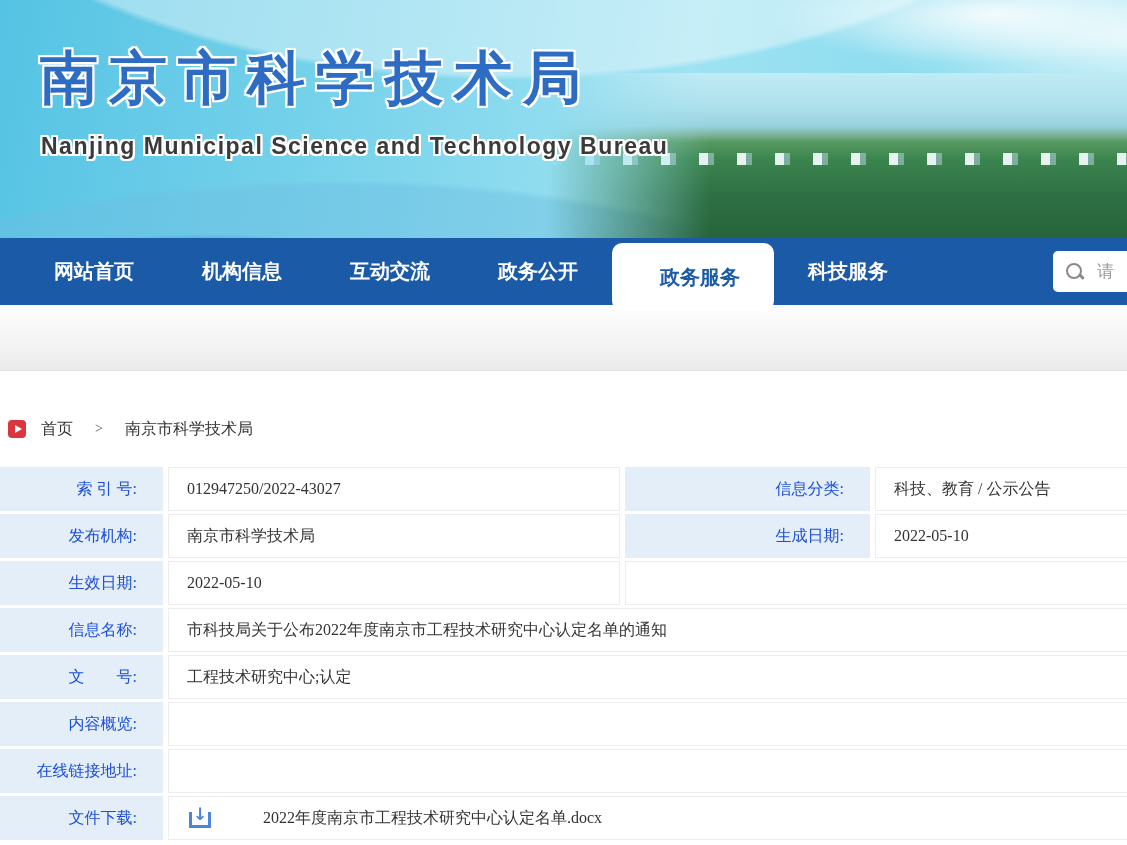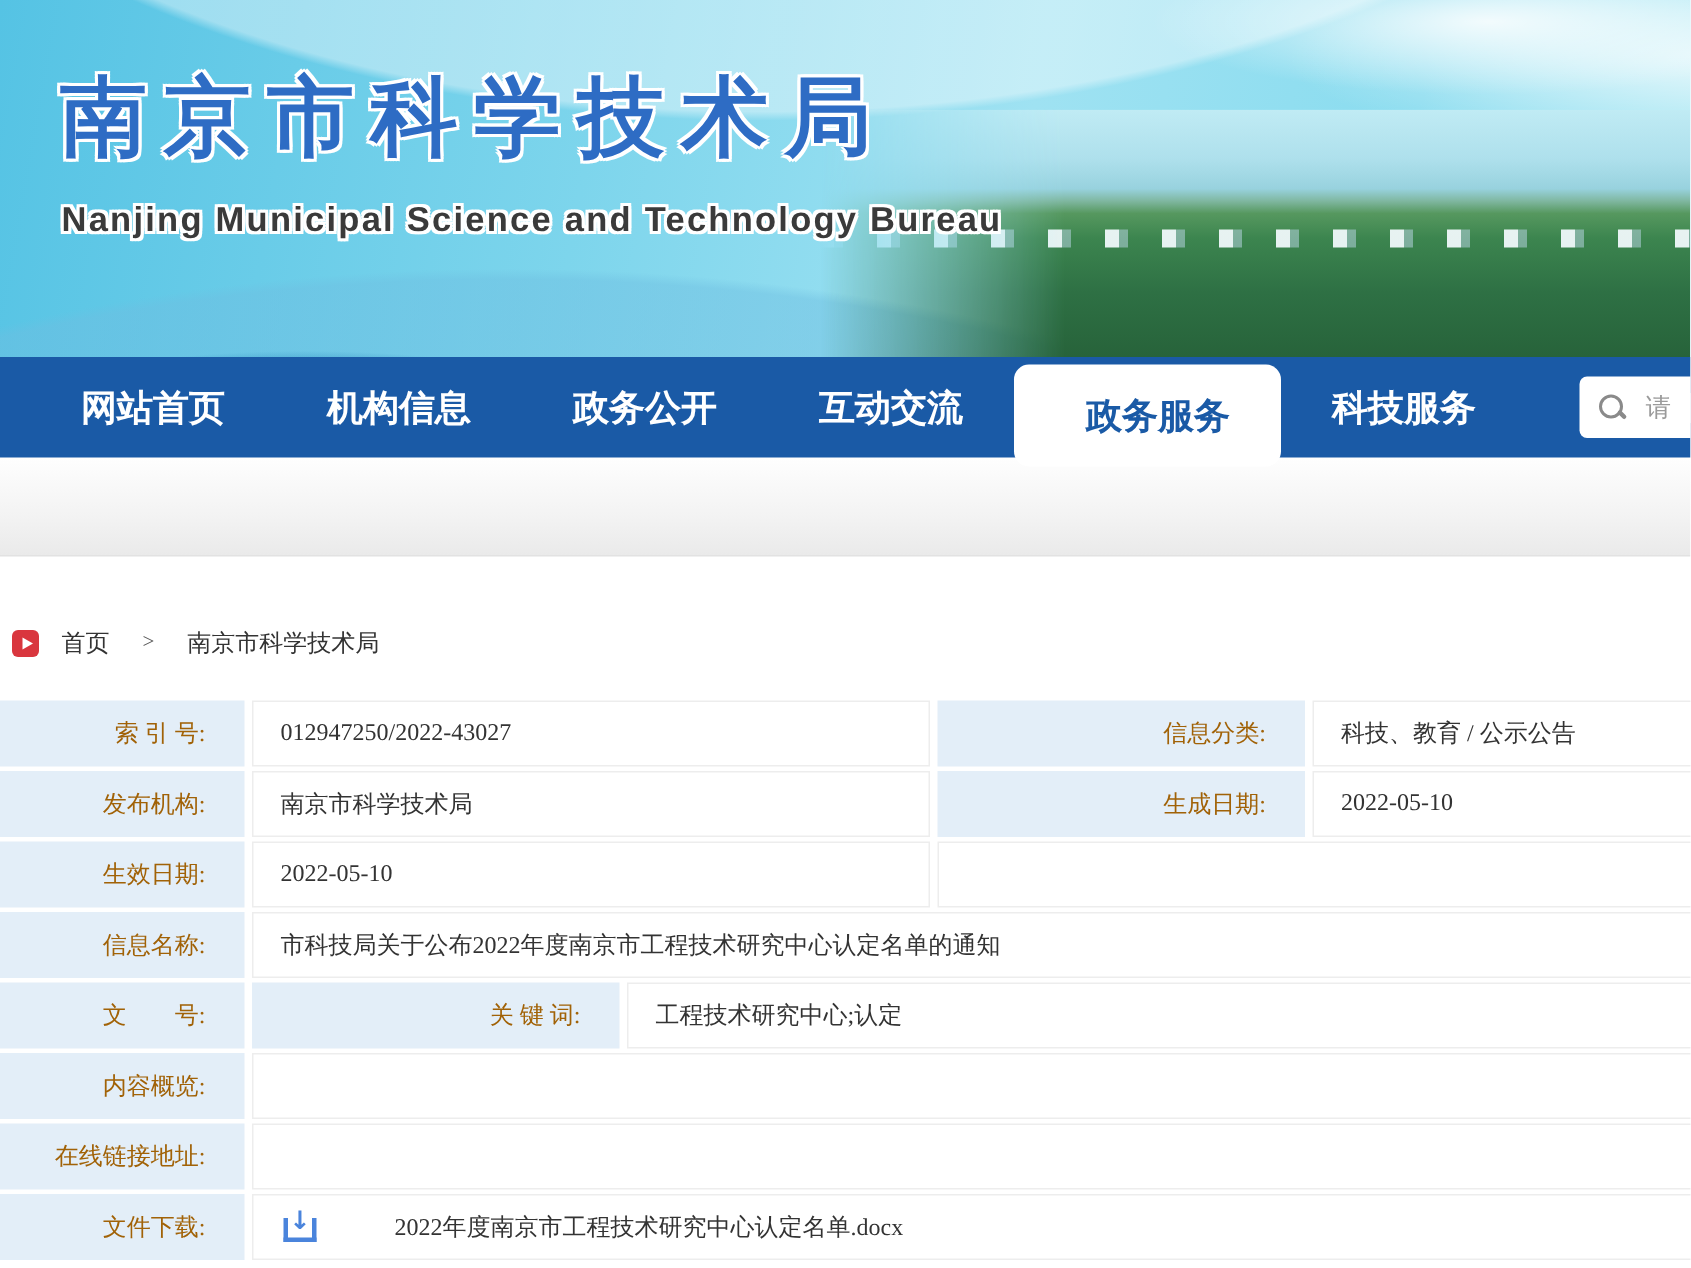--- a/index.html
+++ b/index.html
@@ -29,21 +29,21 @@
     color:#2e6cc4; letter-spacing:11px; white-space:nowrap;
     text-shadow:-2px -2px 0 #fff,2px -2px 0 #fff,-2px 2px 0 #fff,2px 2px 0 #fff,0 -2px 0 #fff,0 2px 0 #fff,-2px 0 0 #fff,2px 0 0 #fff; }
   .banner-subtitle { position:absolute; left:41px; top:133px; font-size:23px; font-weight:bold;
     color:#3a3a3a; letter-spacing:1.5px; white-space:nowrap;
     text-shadow:-2px -2px 0 #fff,2px -2px 0 #fff,-2px 2px 0 #fff,2px 2px 0 #fff,0 -2px 0 #fff,0 2px 0 #fff,-2px 0 0 #fff,2px 0 0 #fff; }
 
   
   .navbar { position:relative; width:100%; height:67px; background:#1a5aa6;
     display:flex; align-items:stretch; padding-left:20px; }
   .nav-item { display:flex; align-items:center; padding:0 34px; color:#fff;
-    font-size:24px; font-weight:bold; cursor:pointer; white-space:nowrap; }
+    font-size:20px; font-weight:bold; cursor:pointer; white-space:nowrap; }
   .nav-item.active { background:#fff; color:#1a5aa6; border-radius:10px;
     margin-top:5px; margin-bottom:-6px; position:relative; z-index:3;padding-left:48px; }
   .searchbox { position:absolute; left:1053px; top:13px; width:160px; height:41px;
     background:#fff; border-radius:5px; display:flex; align-items:center; padding-left:12px; z-index:4; }
   .mag { position:relative; width:20px; height:20px; flex:0 0 auto; }
   .mag::before { content:""; position:absolute; left:1px; top:1px; width:12px; height:12px;
     border:2px solid #8a8a8a; border-radius:50%; }
   .mag::after { content:""; position:absolute; left:13px; top:13px; width:7px; height:2.5px;
     background:#8a8a8a; transform:rotate(45deg); border-radius:2px; }
   .searchbox input { border:none; outline:none; margin-left:12px; width:90px;
@@ -63,21 +63,21 @@
     border-top:4.5px solid rgba(0,0,0,0); border-bottom:4.5px solid rgba(0,0,0,0); margin-left:2px; }
   .bc-home { cursor:pointer; }
   .bc-sep { margin:0 22px; color:#555; font-size:14px; }
   .bc-cur { }
 
   
   .info-table { width:1200px; margin-top:28px;
     font-family:"Liberation Serif","DejaVu Serif",serif; }
   .row { display:flex; height:44px; margin-bottom:3px; }
   .cell { display:flex; align-items:center; }
-  .cell-label { background:#e3eef8; color:#a16207; font-size:16px;
+  .cell-label { background:#e3eef8; color:#1d4ed8; font-size:16px;
     justify-content:flex-end; padding-right:26px; white-space:pre; flex:0 0 auto; }
   .cl-1 { width:163px; }
   .cl-2 { width:245px; margin-left:5px; }
   .cell-value { background:#fff; border:1px solid #ededed; color:#333; font-size:16px;
     padding-left:18px; margin-left:5px; white-space:nowrap; overflow:hidden; }
   .cv-1 { width:452px; flex:0 0 auto; }
   .cv-2 { flex:1 1 auto; }
   .cv-full { flex:1 1 auto; }
 
   .dl-icon { position:relative; width:22px; height:20px; margin:0 0 0 2px; flex:0 0 auto; }
@@ -93,22 +93,22 @@
 
 <div class="banner">
   <div class="banner-photo"></div>
   <div class="banner-title">南京市科学技术局</div>
   <div class="banner-subtitle">Nanjing Municipal Science and Technology Bureau</div>
 </div>
 
 <div class="navbar">
   <div class="nav-item">网站首页</div>
   <div class="nav-item">机构信息</div>
+  <div class="nav-item">互动交流</div>
   <div class="nav-item">政务公开</div>
-  <div class="nav-item">互动交流</div>
   <div class="nav-item active">政务服务</div>
   <div class="nav-item">科技服务</div>
   <div class="searchbox">
     <span class="mag"></span>
     <input type="text" placeholder="请" style="">
   </div>
 </div>
 
 <div class="subband"></div>
 
@@ -141,21 +141,20 @@
     <div class="cell cell-value cv-2"></div>
   </div>
 
   <div class="row">
     <div class="cell cell-label cl-1">信息名称:</div>
     <div class="cell cell-value cv-full">市科技局关于公布2022年度南京市工程技术研究中心认定名单的通知</div>
   </div>
 
   <div class="row">
     <div class="cell cell-label cl-1">文　　号:</div>
-    <div class="cell cell-label cl-2">关 键 词:</div>
     <div class="cell cell-value cv-2">工程技术研究中心;认定</div>
   </div>
 
   <div class="row">
     <div class="cell cell-label cl-1">内容概览:</div>
     <div class="cell cell-value cv-full"></div>
   </div>
 
   <div class="row">
     <div class="cell cell-label cl-1">在线链接地址:</div>

